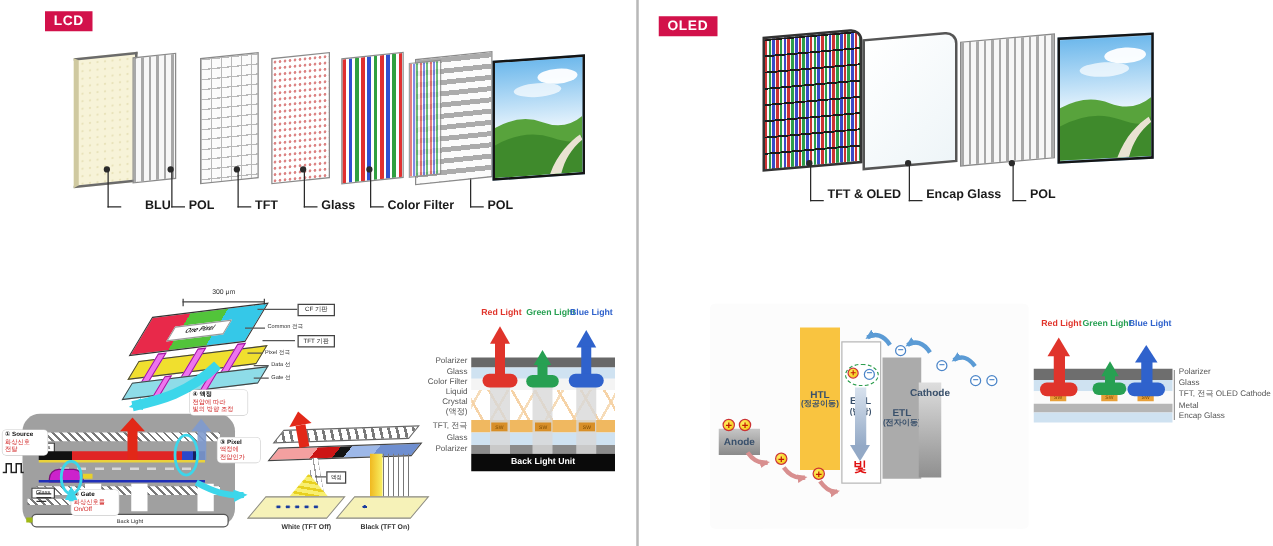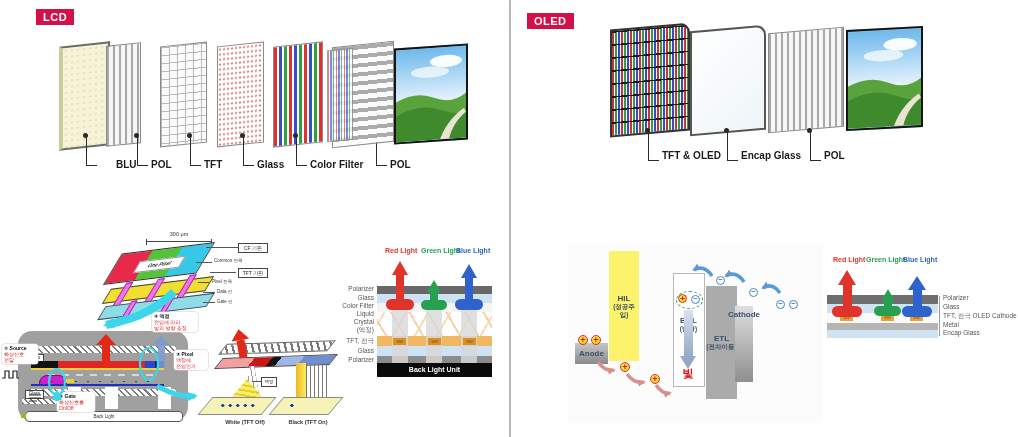--- a/index.html
+++ b/index.html
@@ -277,28 +277,28 @@
 (액정)</div>
   <div class="llab" style="left:334px;top:337px;width:40px;text-align:right;">TFT, 전극</div>
   <div class="llab" style="left:334px;top:347px;width:40px;text-align:right;">Glass</div>
   <div class="llab" style="left:334px;top:356px;width:40px;text-align:right;">Polarizer</div>
 
   <div class="a" style="left:568px;top:243px;width:255px;height:180px;background:#fcfcfc;border-radius:4px;"></div>
 
   <div class="eblk" style="left:575px;top:343px;width:33px;height:21px;background:linear-gradient(180deg,#c6c6c6,#8a8a8a);">
     <span class="n">Anode</span>
   </div>
-  <div class="eblk" style="left:609px;top:251px;width:30px;height:110px;background:#fcf26b;">
-    <span class="n">HIL</span>
-    <span class="s">(정공주입)</span>
+  <div class="eblk" style="left:640px;top:262px;width:32px;height:114px;background:#f9c440;">
+    <span class="n">HTL</span>
+    <span class="s">(정공이동)</span>
   </div>
   <div class="a" style="left:673px;top:273px;width:30px;height:112px;background:#fff;border:1px solid #b8b8b8;"></div>
   <span class="a" style="left:673px;top:316px;width:31px;text-align:center;font-size:8px;font-weight:bold;color:#39506b;">EML</span>
   <span class="a" style="left:673px;top:325px;width:31px;text-align:center;font-size:6.5px;font-weight:bold;color:#39506b;">(발광)</span>
-  <div class="eblk" style="left:706px;top:286px;width:31px;height:113px;background:#ababab;">
+  <div class="eblk" style="left:706px;top:286px;width:31px;height:97px;background:#ababab;">
     <span class="n">ETL</span>
     <span class="s">(전자이동)</span>
   </div>
   <div class="eblk" style="left:735px;top:306px;width:18px;height:76px;background:linear-gradient(180deg,#dedede,#8f8f8f);justify-content:flex-start;padding-top:4px;box-sizing:border-box;">
     <span class="n">Cathode</span>
   </div>
 
   <div class="a" style="left:676px;top:291px;width:25px;height:16px;border:1.5px dashed #2f9e4f;border-radius:50%;"></div>
   <div class="plus" style="left:678px;top:294px;width:9px;height:9px;font-size:8px;line-height:7px;"></div>
   <div class="minus" style="left:691px;top:295px;"></div>

